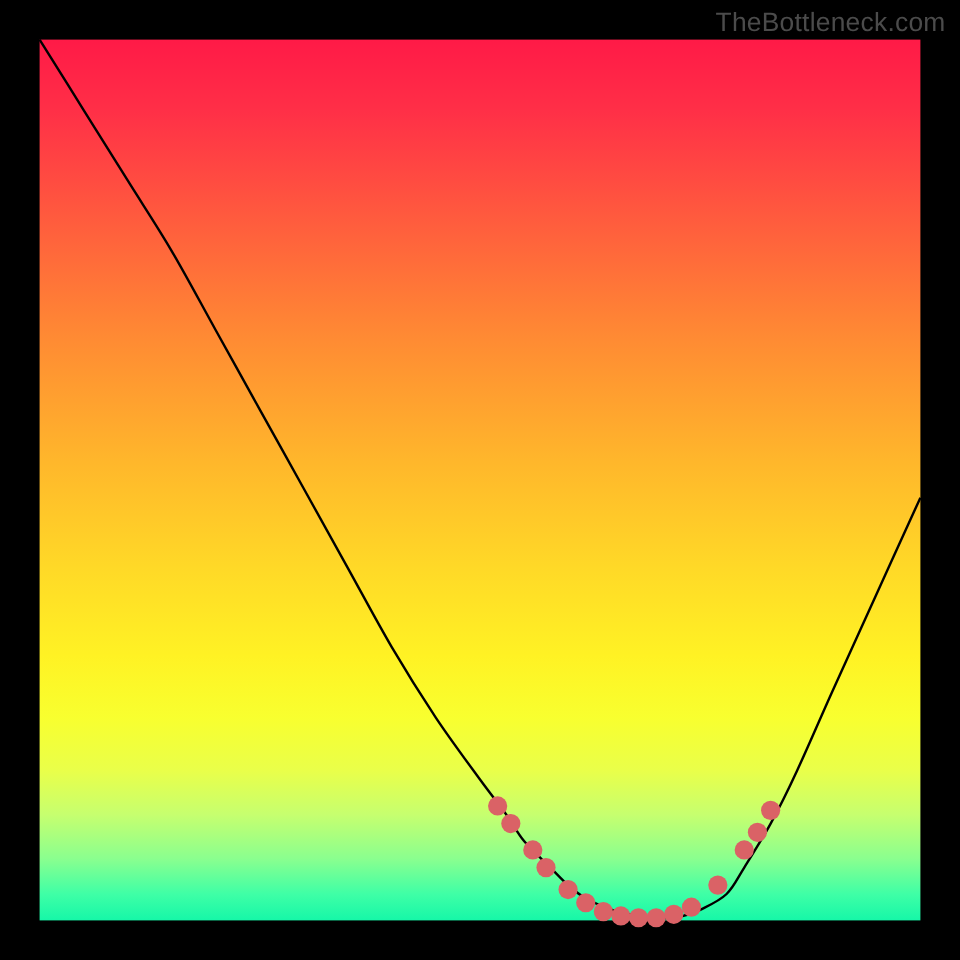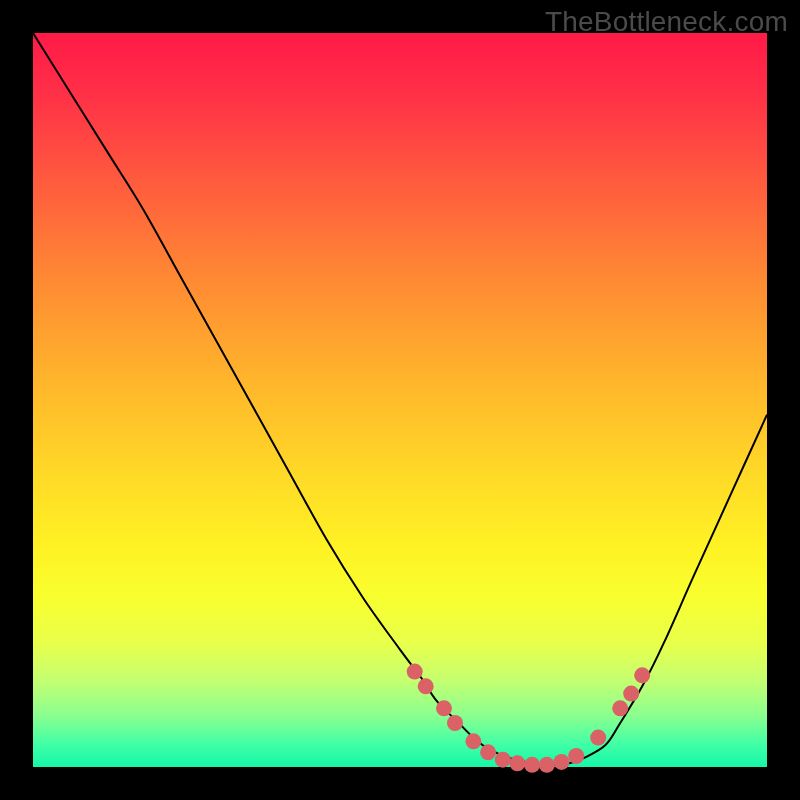--- a/index.html
+++ b/index.html
@@ -38,21 +38,21 @@
       #c6ff6f 88%,
       #8aff8f 93%,
       #3fffa6 97%,
       #16f7a8 100%);
   }
   .watermark {
     position: absolute;
     top: 6px;
     right: 12px;
     color: #4b4b4b;
-    font-size: 28px;
+    font-size: 22px;
     font-weight: 500;
     letter-spacing: 0.2px;
     user-select: none;
   }
   svg.curve {
     position: absolute;
     left: 33px;
     top: 33px;
     width: 734px;
     height: 734px;

